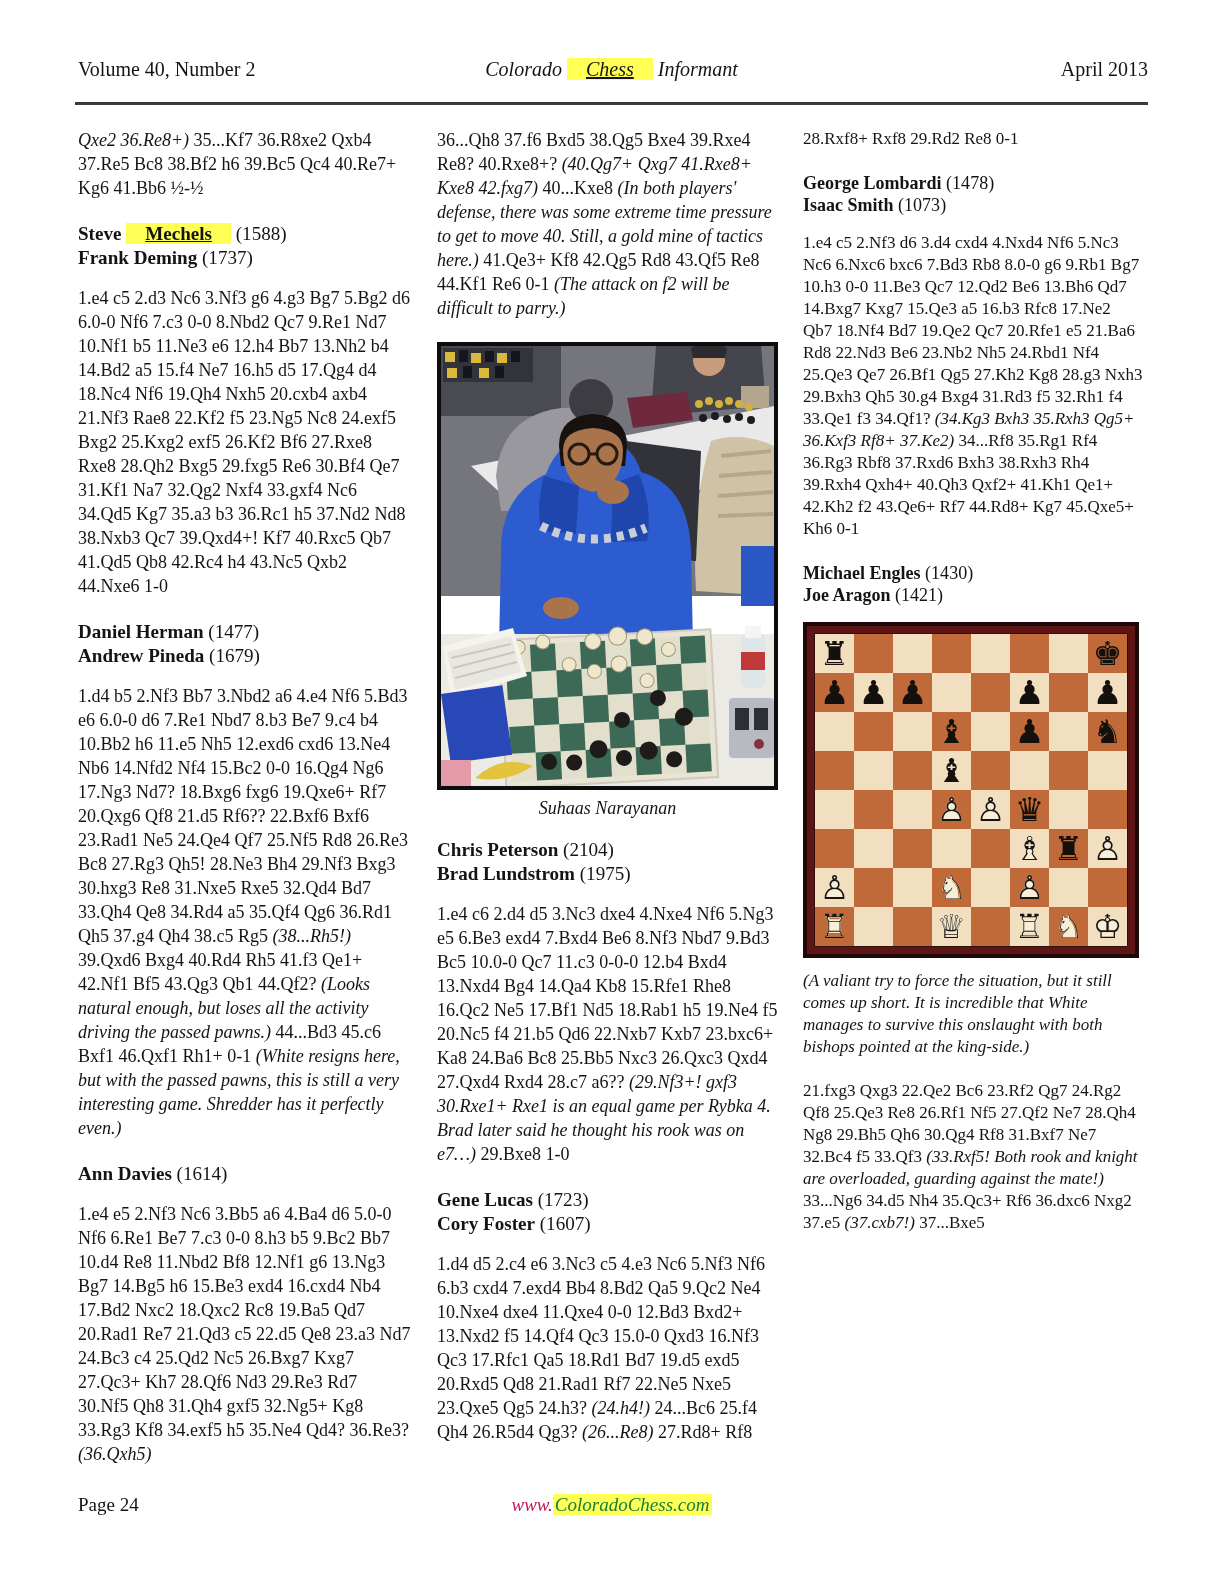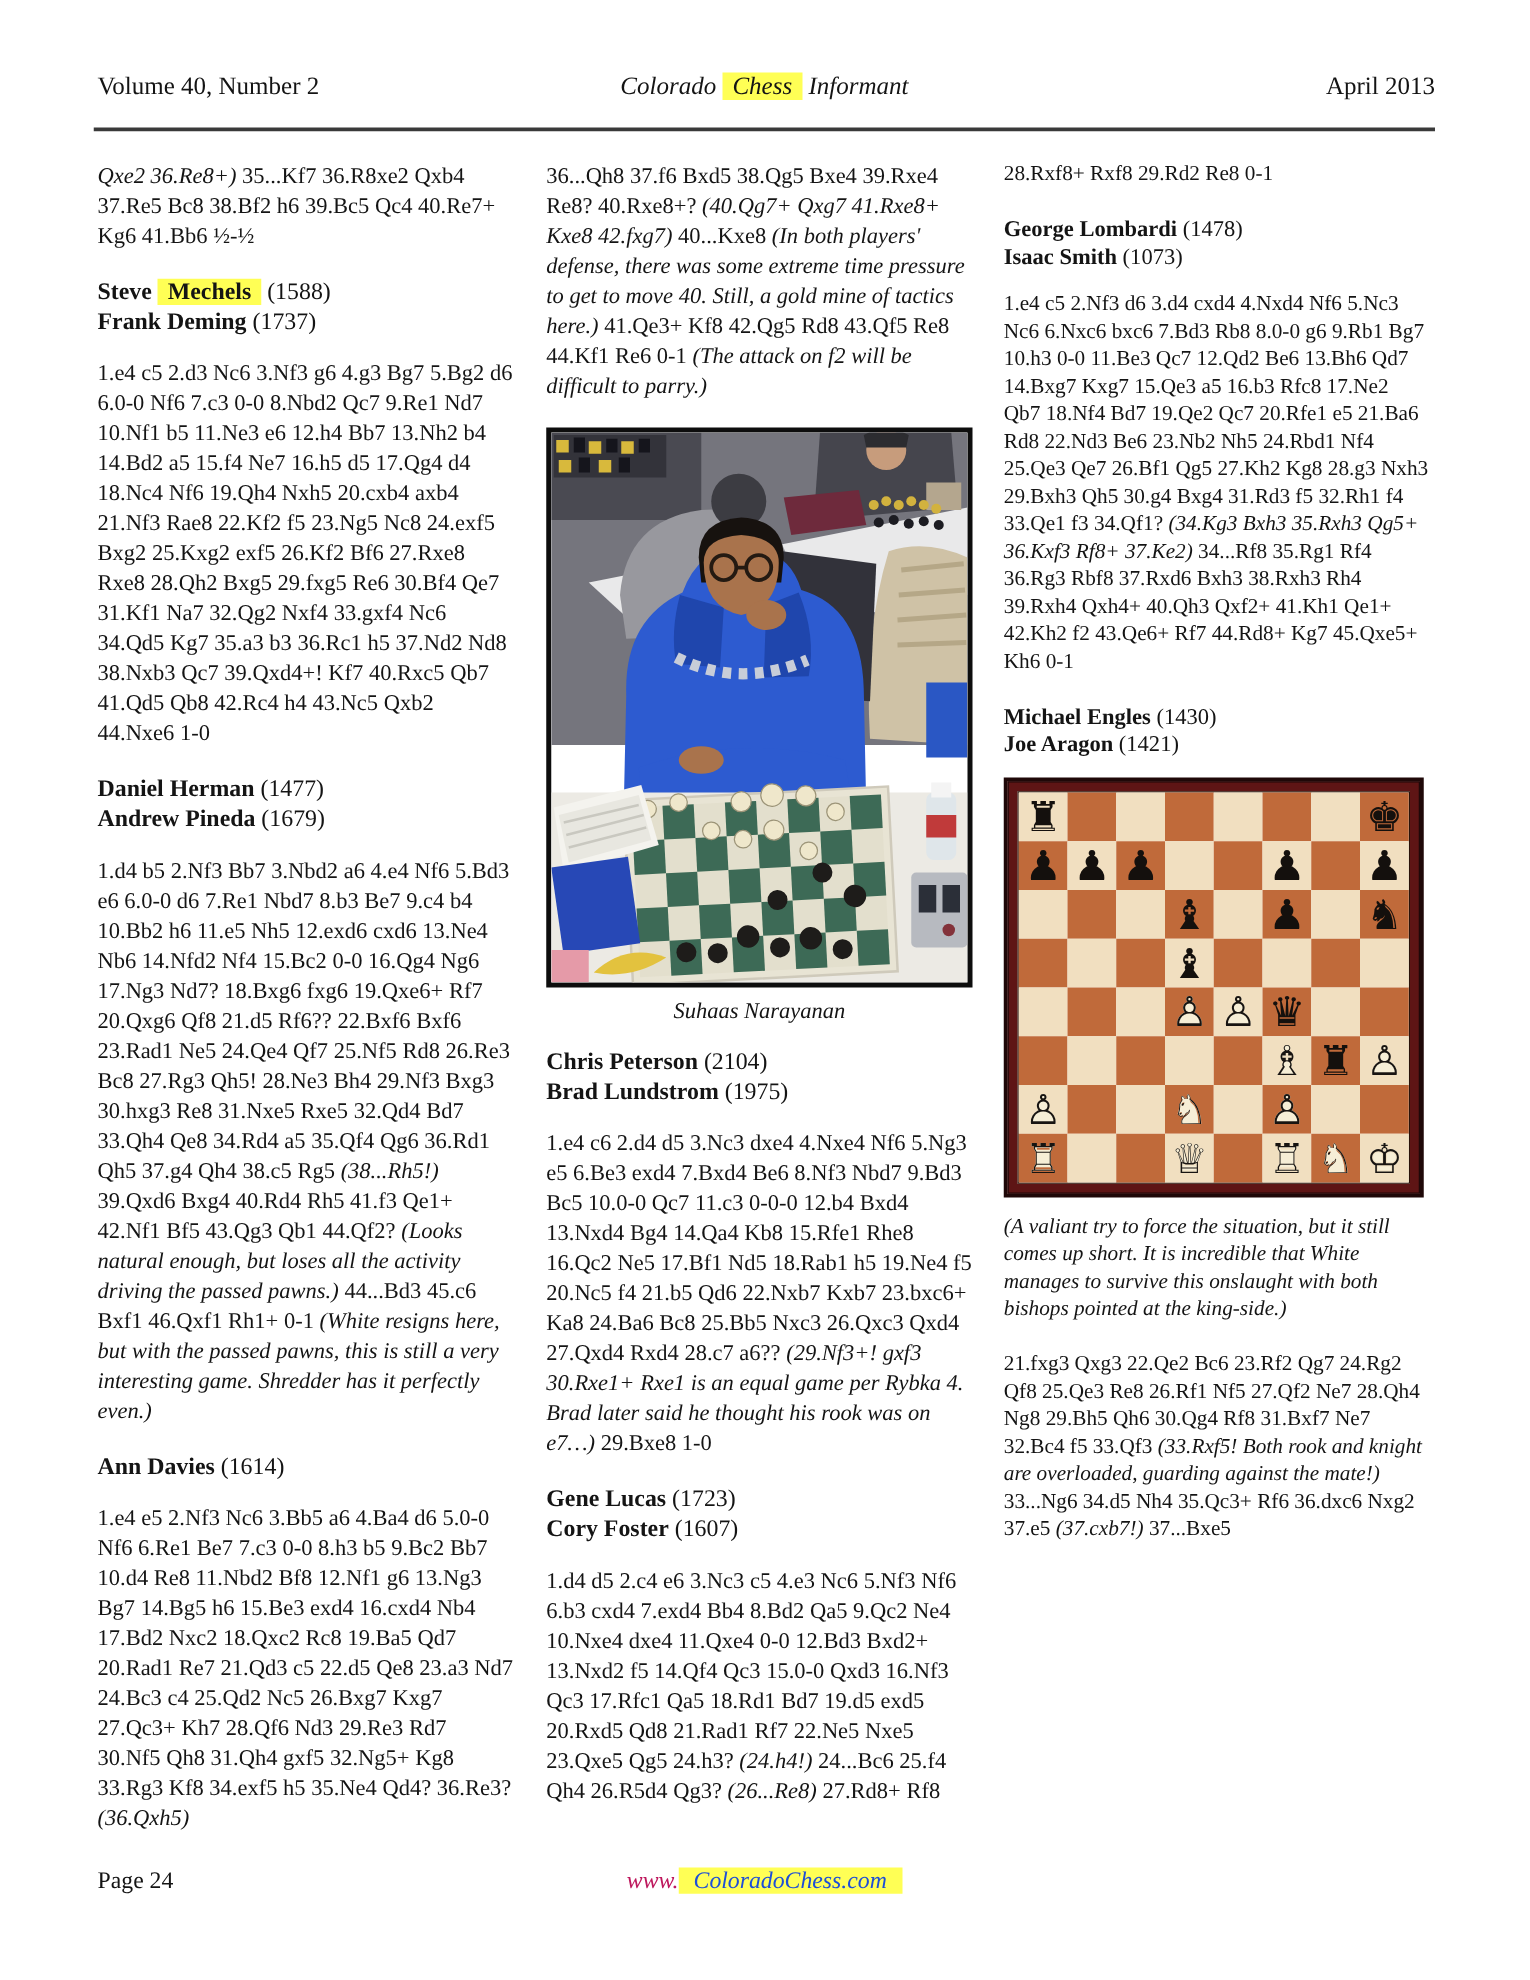--- a/index.html
+++ b/index.html
@@ -3,21 +3,21 @@
 <meta charset="utf-8">
 <style>
   html,body{margin:0;padding:0;background:#ffffff;width:1224px;height:1584px;overflow:hidden;}
   .page{position:relative;width:1124px;height:1584px;background:#fff;
         font-family:"Liberation Serif","DejaVu Serif",serif;color:#141414;}
   
   .pagehead{position:absolute;top:58px;left:75px;width:1073px;font-size:20px;}
   .ph-left{position:absolute;left:3px;top:0;}
   .ph-center{position:absolute;left:0;right:0;top:0;text-align:center;font-style:italic;}
   .ph-right{position:absolute;right:0;top:0;}
-  .hl{background:var(--hl);padding:0 8px;}
+  .hl{background:var(--hl);padding:0 19px;text-decoration:underline;}
   .rule{position:absolute;top:102px;left:75px;width:1073px;height:3px;background:#3a3a3a;}
   
   .col{position:absolute;top:128px;}
   .col-left{left:78px;width:334px;font-size:18px;line-height:24px;}
   .col-mid{left:437px;width:341px;font-size:18px;line-height:24px;}
   .col-right{left:803px;width:341px;font-size:17px;line-height:22px;}
   p.game{margin:0 0 22px 0;}
   .players{margin:4px 0 16px 0;font-size:1.06em;}
   .b{font-weight:bold;}
   .i{font-style:italic;}
@@ -35,21 +35,21 @@
   .pf{position:absolute;left:0;top:0;width:39px;height:39px;text-align:center;
       font-family:"DejaVu Sans",sans-serif;font-size:33px;line-height:40px;}
   .white-fill{color:#f6eed6;}
   .outline{color:#181411;}
   .black-fill{color:#14100d;}
   
   .pagefoot{position:absolute;top:1494px;left:75px;width:1073px;font-size:19px;}
   .pf-left{position:absolute;left:3px;top:0;}
   .pf-center{position:absolute;left:0;right:0;top:0;text-align:center;font-style:italic;}
   .www{color:#be185d;}
-  .urlhl{color:#1d4ed8;background:var(--hl);padding:0 12px;text-align:center;}
+  .urlhl{color:#15803d;background:var(--hl);padding:0 2px;text-align:center;}
 </style>
 </head>
 <body>
 
 <div class="page">
 
   <header class="pagehead">
     <span class="ph-left">Volume 40, Number 2</span>
     <span class="ph-center"><span>Colorado </span><span class="hl">Chess</span><span> Informant</span></span>
     <span class="ph-right">April 2013</span>

